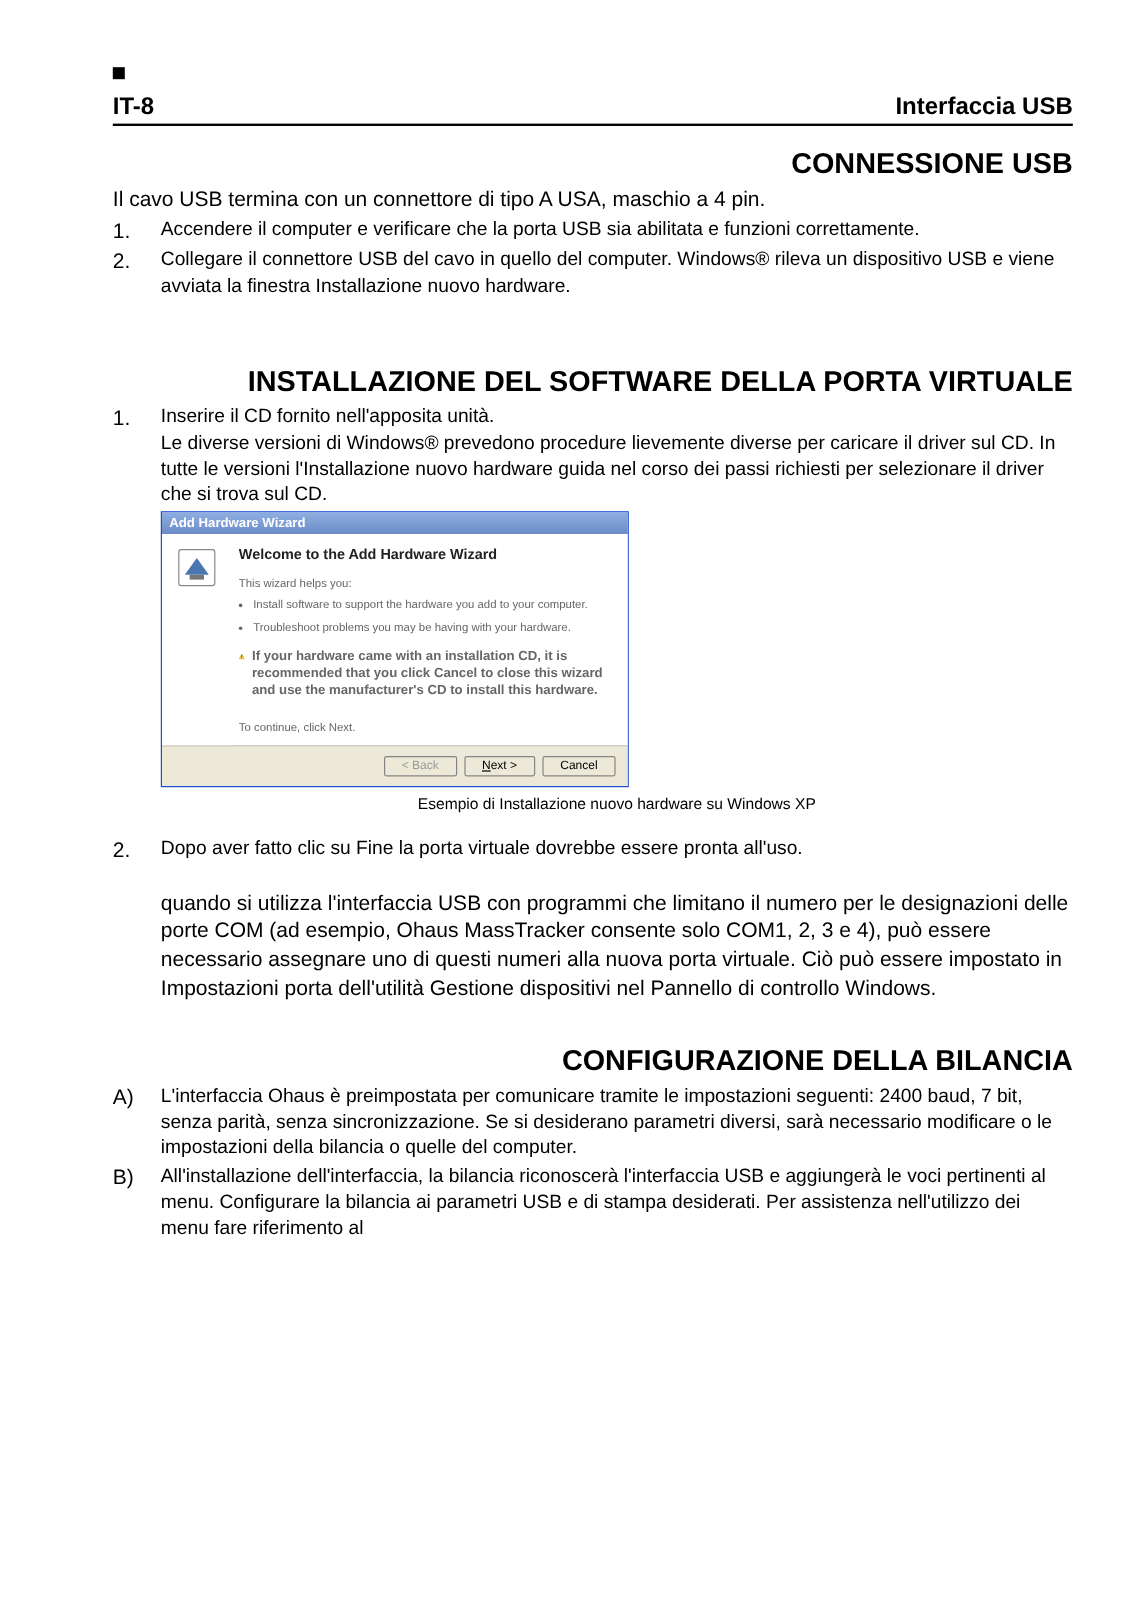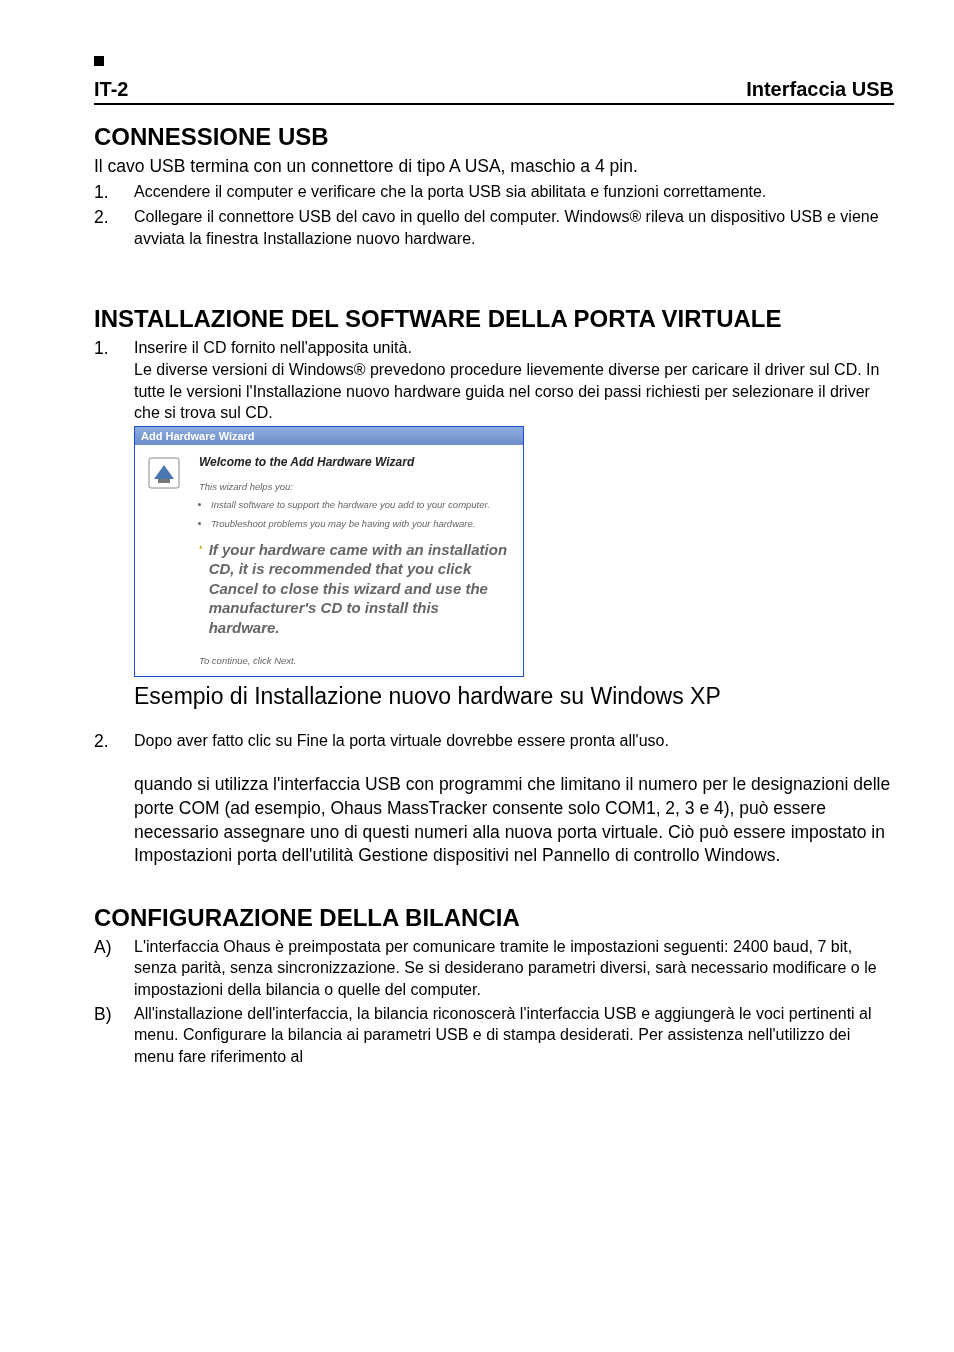--- a/index.html
+++ b/index.html
@@ -34,20 +34,21 @@
     margin-bottom: 18px;
   }
   .header-left, .header-right {
     font-weight: bold;
     font-size: 20px;
   }
   h2.section {
     font-size: 24px;
     font-weight: bold;
     margin: 18px 0 4px 0;
+    text-align: right;
   }
   p.body {
     font-size: 17.5px;
     margin: 0 0 2px 0;
     line-height: 1.35;
   }
   .numbered {
     display: flex;
     align-items: flex-start;
     margin: 0 0 2px 0;
@@ -65,44 +66,44 @@
   }
   .spacer-lg { height: 36px; }
   .spacer-md { height: 18px; }
   .sub-indent {
     margin-left: 40px;
     font-size: 17.5px;
     line-height: 1.35;
   }
   .caption {
     margin-left: 40px;
-    font-size: 23px;
+    font-size: 13px;
     margin-top: 6px;
     margin-bottom: 20px;
+    text-align: center;
   }
 
   
   .wizard {
     margin-left: 40px;
     width: 388px;
     border: 1px solid #1d4ed8;
     background: #ece9d8;
     font-family: Tahoma, Arial, sans-serif;
   }
   .wizard-title {
     background: linear-gradient(#8faee0,#6b8cc7);
     color: #fff;
     font-size: 11px;
     font-weight: bold;
     padding: 3px 6px;
   }
   .wizard-body {
     display: flex;
     background: #ffffff;
-    font-style: italic;
   }
   .wizard-side {
     width: 58px;
     background: #ffffff;
     display: flex;
     align-items: flex-start;
     justify-content: center;
     padding-top: 10px;
   }
   .wizard-side svg {
@@ -131,21 +132,21 @@
   .wizard-bullets li {
     margin-bottom: 6px;
   }
   .wizard-warn {
     display: flex;
     align-items: flex-start;
     gap: 6px;
     margin: 8px 0 18px 0;
   }
   .wizard-warn-text {
-    font-size: 15px;
+    font-size: 11px;
     color: #666;
     font-weight: bold;
     line-height: 1.3;
   }
   .wizard-footer {
     background: #ece9d8;
     border-top: 1px solid #c9c7b9;
     padding: 8px 10px;
     display: flex;
     justify-content: flex-end;
@@ -163,21 +164,21 @@
     color: #9a9a9a;
   }
 </style>
 </head>
 <body>
 
 <div class="page">
   <div class="top-mark"></div>
 
   <div class="header-row">
-    <div class="header-left">IT-2</div>
+    <div class="header-left">IT-8</div>
     <div class="header-right">Interfaccia USB</div>
   </div>
 
   <h2 class="section">CONNESSIONE USB</h2>
   <p class="body">Il cavo USB termina con un connettore di tipo A USA, maschio a 4 pin.</p>
   <div class="numbered">
     <div class="marker">1.</div>
     <div class="item-text">Accendere il computer e verificare che la porta USB sia abilitata e funzioni correttamente.</div>
   </div>
   <div class="numbered">
@@ -217,20 +218,27 @@
           <svg width="14" height="14" viewBox="0 0 14 14">
             <polygon points="7,1 13,13 1,13" fill="#ffd24a" stroke="#b08900" stroke-width="0.8"></polygon>
             <rect x="6.3" y="4" width="1.4" height="4.5" fill="#000"></rect>
             <rect x="6.3" y="10" width="1.4" height="1.4" fill="#000"></rect>
           </svg>
           <div class="wizard-warn-text">If your hardware came with an installation CD, it is recommended that you click Cancel to close this wizard and use the manufacturer's CD to install this hardware.</div>
         </div>
         <div class="wizard-small">To continue, click Next.</div>
       </div>
     </div>
+    <div class="wizard-footer">
+      <div class="wizard-button disabled">&lt; Back</div>
+      <div class="wizard-button">
+        <u>N</u><span>ext &gt;</span>
+      </div>
+      <div class="wizard-button">Cancel</div>
+    </div>
   </div>
 
   <div class="caption">Esempio di Installazione nuovo hardware su Windows XP</div>
 
   <div class="numbered">
     <div class="marker">2.</div>
     <div class="item-text">
       <span>Dopo aver fatto clic su Fine la porta virtuale dovrebbe essere pronta all'uso.</span><br>
     </div>
   </div>

